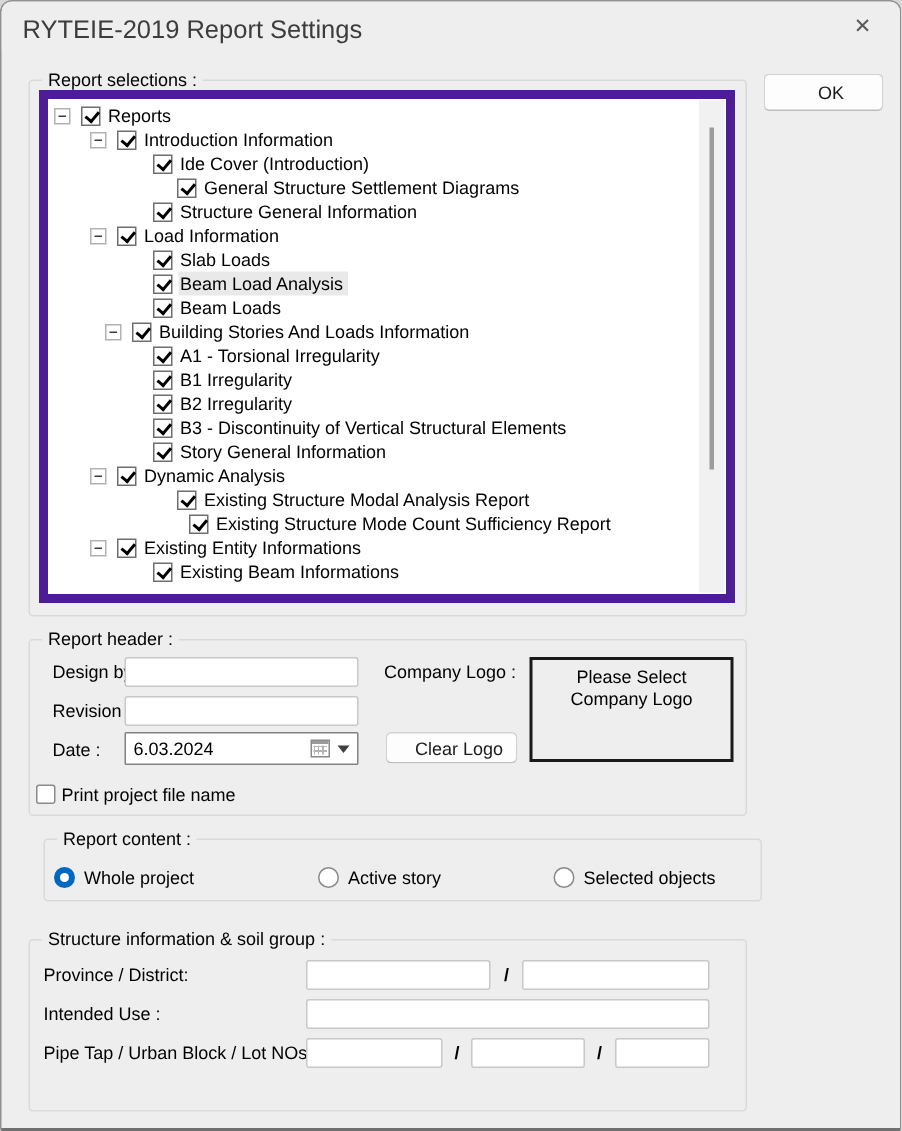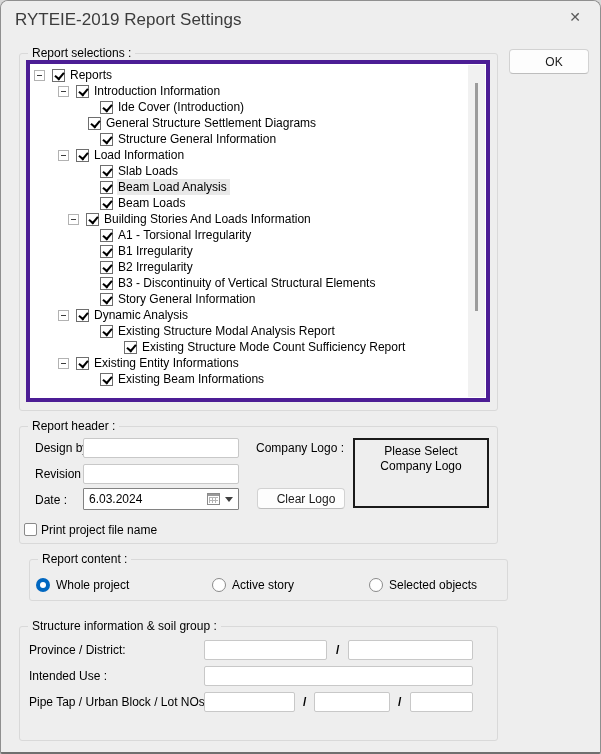--- a/index.html
+++ b/index.html
@@ -13,21 +13,21 @@
   
   .titlebar{position:absolute;left:0;top:0;width:100%;height:32px;background:#eeeeee;}
   .title{position:absolute;left:14px;top:9px;color:#3c3c3c;font-size:17px;}
   .close-btn{position:absolute;right:8px;top:2px;width:34px;height:28px;display:flex;
     align-items:center;justify-content:center;color:#5a5a5a;font-size:14px;cursor:default;}
   
   .group{position:absolute;border:1px solid #d9d9d9;border-radius:3px;}
   .group-label{position:absolute;top:-8px;left:8px;background:#eeeeee;padding:0 4px;line-height:15px;white-space:nowrap;}
   
   .tree{position:absolute;left:6px;top:6px;width:464px;height:342px;background:#fff;
-    border:4px solid #4c1d95;overflow:hidden;padding-top:3px;}
+    border:6px solid #4c1d95;overflow:hidden;padding-top:3px;}
   .tree-row{height:16px;display:flex;align-items:center;white-space:nowrap;}
   .expander{width:11px;height:11px;border:1px solid #b2b2b2;background:#fff;position:relative;
     flex:0 0 11px;margin-right:7px;}
   .expander::after{content:"";position:absolute;left:2px;top:4px;width:5px;height:1px;background:#3c3c3c;}
   .expander.hidden{visibility:hidden;}
   .tcheck{width:13px;height:13px;border:1px solid #6e6e6e;background:#fff;position:relative;
     flex:0 0 13px;margin-right:4px;}
   .tcheck.checked::after{content:"";position:absolute;left:2px;top:2px;width:7px;height:4px;
     border-left:2px solid #000;border-bottom:2px solid #000;transform:rotate(-50deg);}
   .tlabel{padding:1px 3px 1px 1px;}
@@ -92,21 +92,21 @@
         <div class="tree-row" style="padding-left: 28px;">
           <span class="expander"></span>
           <span class="tcheck checked"></span>
           <span class="tlabel">Introduction Information</span>
         </div>
         <div class="tree-row" style="padding-left: 52px;">
           <span class="expander hidden"></span>
           <span class="tcheck checked"></span>
           <span class="tlabel">Ide Cover (Introduction)</span>
         </div>
-        <div class="tree-row" style="padding-left: 40px;">
+        <div class="tree-row" style="padding-left: 68px;">
           <span class="expander hidden"></span>
           <span class="tcheck checked"></span>
           <span class="tlabel">General Structure Settlement Diagrams</span>
         </div>
         <div class="tree-row" style="padding-left: 52px;">
           <span class="expander hidden"></span>
           <span class="tcheck checked"></span>
           <span class="tlabel">Structure General Information</span>
         </div>
         <div class="tree-row" style="padding-left: 28px;">
@@ -157,21 +157,21 @@
         <div class="tree-row" style="padding-left: 52px;">
           <span class="expander hidden"></span>
           <span class="tcheck checked"></span>
           <span class="tlabel">Story General Information</span>
         </div>
         <div class="tree-row" style="padding-left: 28px;">
           <span class="expander"></span>
           <span class="tcheck checked"></span>
           <span class="tlabel">Dynamic Analysis</span>
         </div>
-        <div class="tree-row" style="padding-left: 52px;">
+        <div class="tree-row" style="padding-left: 68px;">
           <span class="expander hidden"></span>
           <span class="tcheck checked"></span>
           <span class="tlabel">Existing Structure Modal Analysis Report</span>
         </div>
         <div class="tree-row" style="padding-left: 76px;">
           <span class="expander hidden"></span>
           <span class="tcheck checked"></span>
           <span class="tlabel">Existing Structure Mode Count Sufficiency Report</span>
         </div>
         <div class="tree-row" style="padding-left: 28px;">

